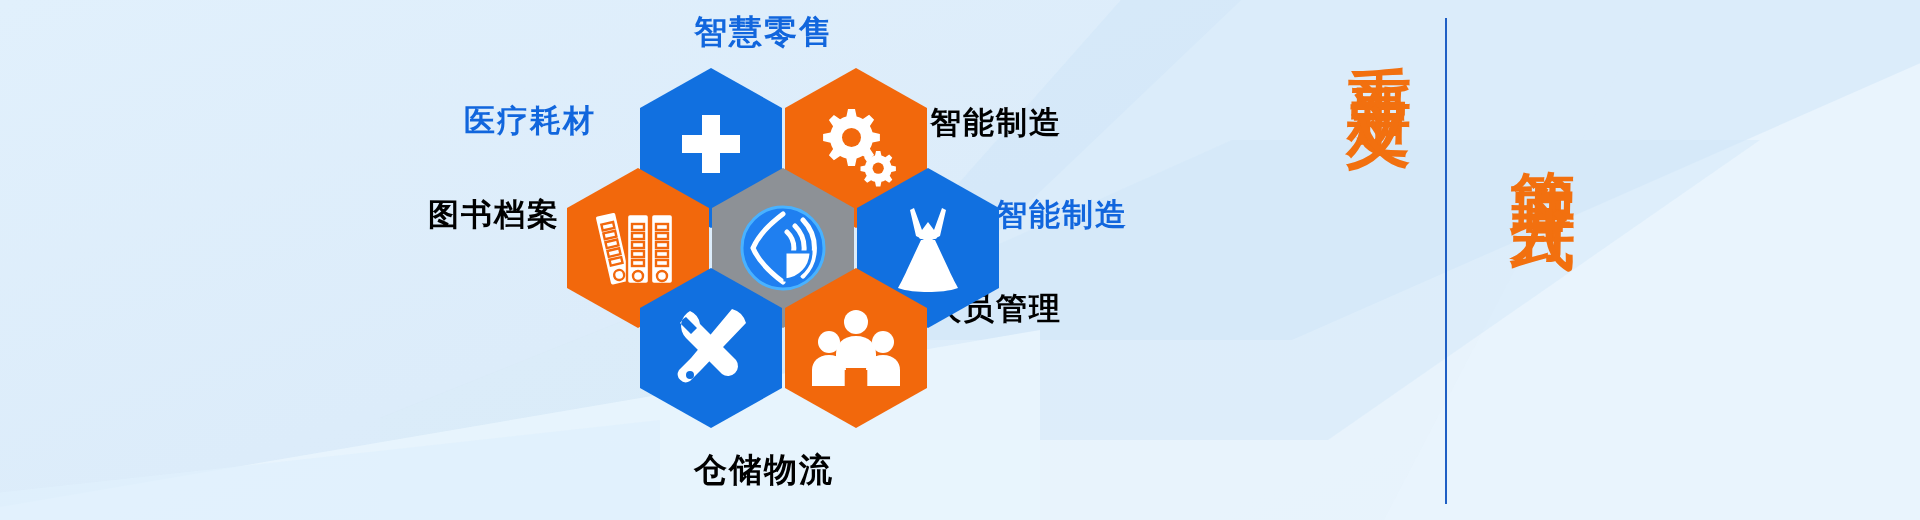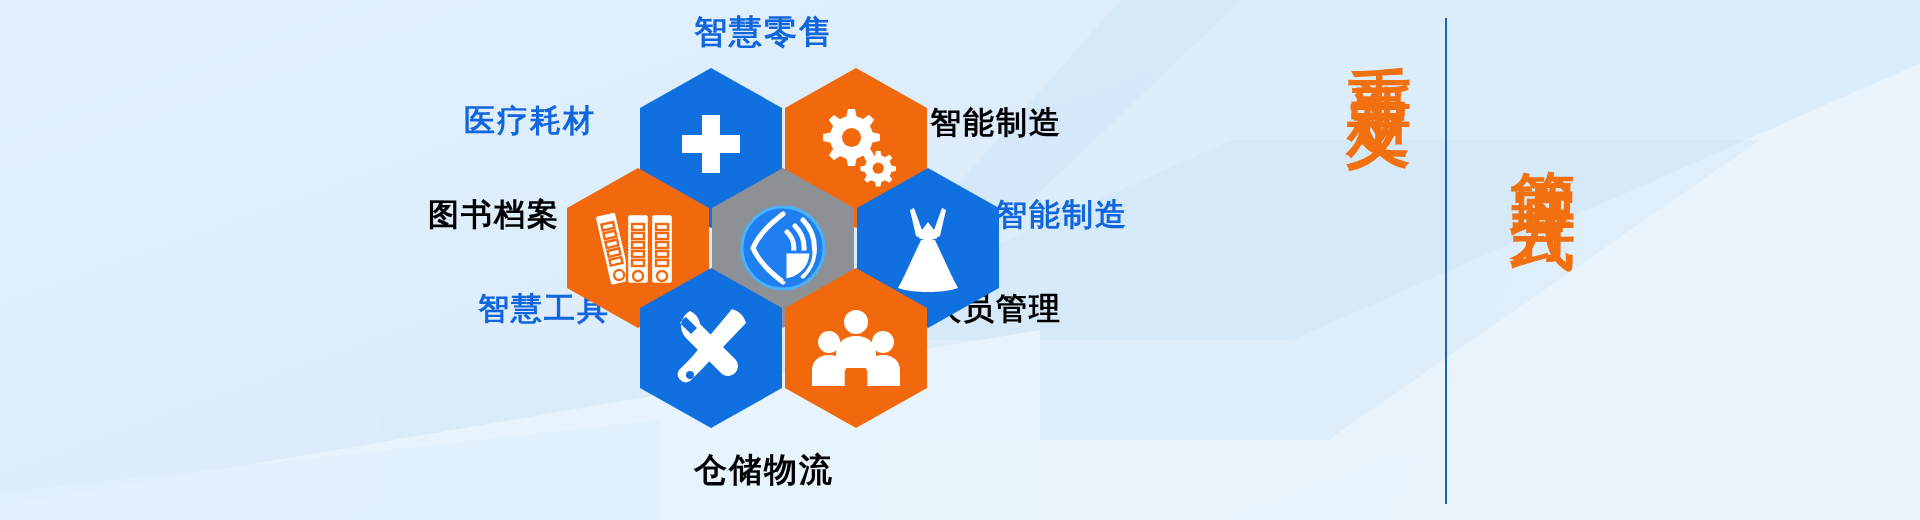--- a/index.html
+++ b/index.html
@@ -117,21 +117,20 @@
   <div class="label blue lbl-top" style="left:694px;top:10px;">智慧零售</div>
 
   <div class="label blue lbl-side" style="left:464px;top:100px;">医疗耗材</div>
 
   <div class="label orange lbl-side" style="left:930px;top:102px;">智能制造</div>
 
   <div class="label orange lbl-side" style="left:428px;top:194px;">图书档案</div>
 
   <div class="label blue lbl-side" style="left:996px;top:194px;">智能制造</div>
 
-  <div class="label blue lbl-side" style="left:478px;top:288px;">智慧工具</div>
 
   <div class="label orange lbl-side" style="left:930px;top:288px;">人员管理</div>
 
   <div class="label orange lbl-bottom" style="left:694px;top:448px;">仓储物流</div>
 
   <div class="hex blue" style="left:640px;top:68px;">
     <span>
       <svg width="74" height="74" viewBox="0 0 74 74">
         <path fill="#ffffff" d="M28 4 h18 v20 h20 v18 h-20 v20 h-18 v-20 h-20 v-18 h20 z"></path>
       </svg>

